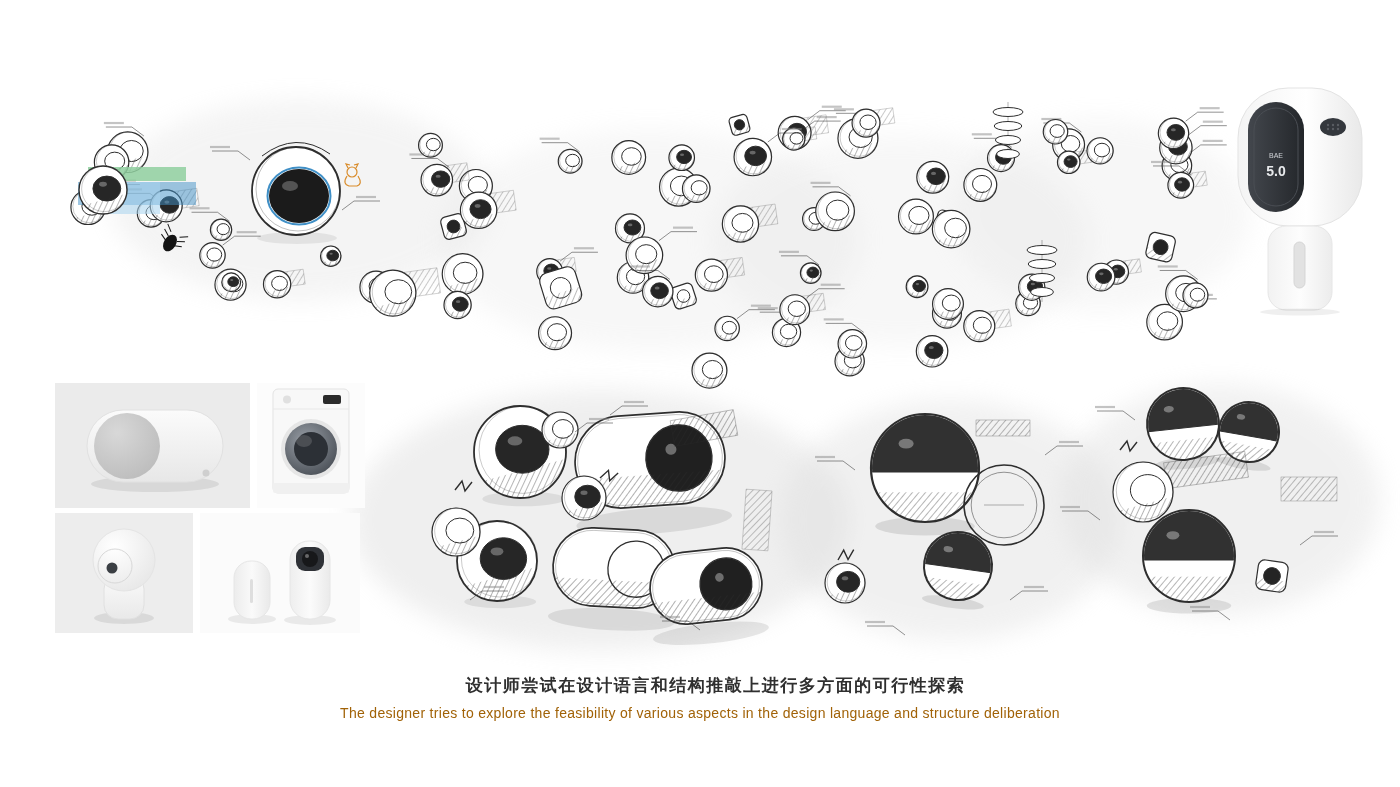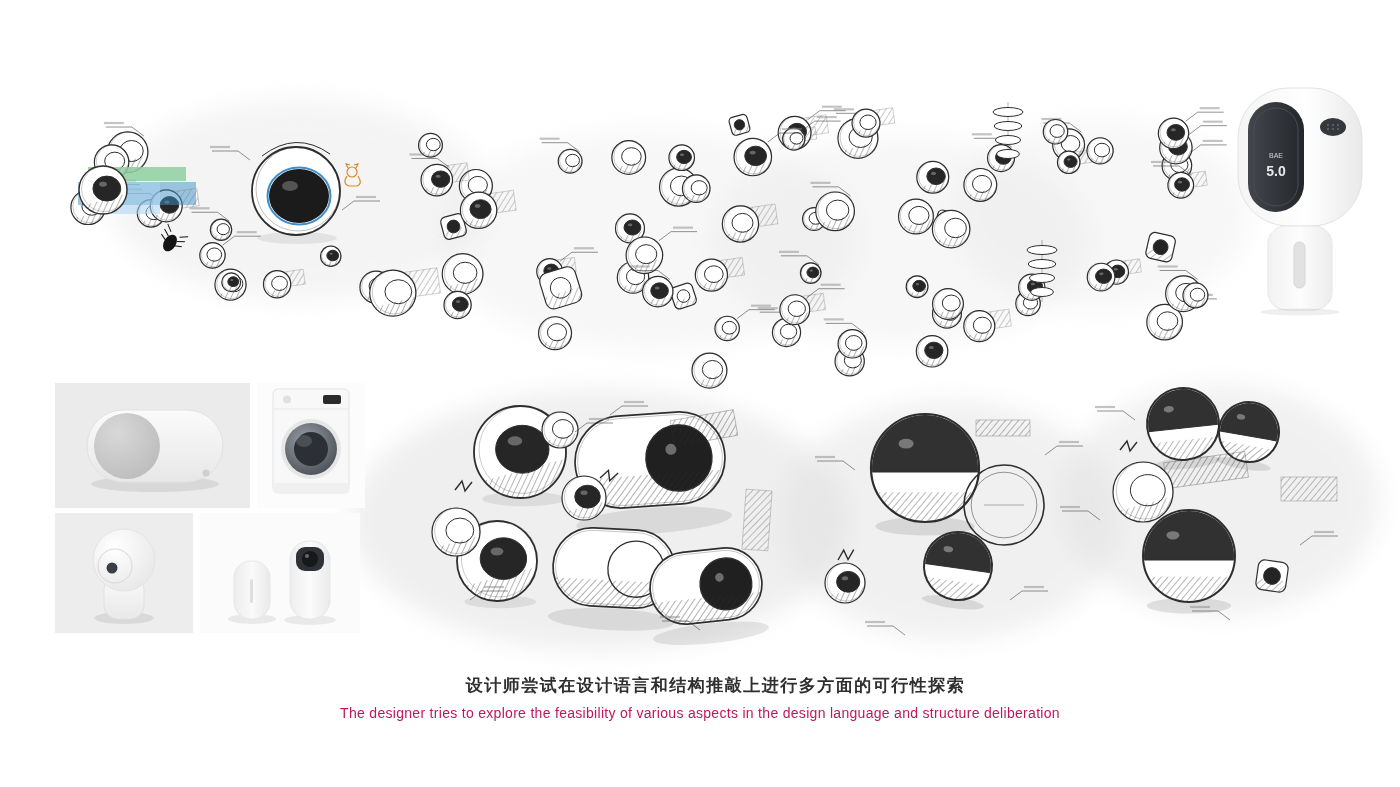--- a/index.html
+++ b/index.html
@@ -8,21 +8,21 @@
   #sketch-layer{position:absolute;left:0;top:0;width:1400px;height:787px;}
   .photo{position:absolute;overflow:hidden;}
   .photo svg{display:block;}
   .p1{left:55px;top:383px;width:195px;height:125px;}
   .p2{left:257px;top:383px;width:108px;height:125px;}
   .p3{left:55px;top:513px;width:138px;height:120px;}
   .p4{left:200px;top:513px;width:160px;height:120px;}
   .render{position:absolute;left:1232px;top:84px;width:136px;height:232px;}
   .captions{position:absolute;left:0;top:674px;width:100%;text-align:center;}
   .cap-zh{font-size:17px;font-weight:700;color:#2f2f2f;letter-spacing:1.5px;padding-left:31px;}
-  .cap-en{margin-top:8px;font-size:14px;color:#be185d;letter-spacing:0.3px;}
+  .cap-en{margin-top:8px;font-size:14px;color:#a16207;letter-spacing:0.3px;}
 </style>
 </head>
 <body>
 
 <div class="page">
 
   <svg id="sketch-layer" viewBox="0 0 1400 787">
     <defs>
       <pattern id="hatch" width="5" height="5" patternUnits="userSpaceOnUse" patternTransform="rotate(40)">
         <line x1="0" y1="0" x2="0" y2="5" stroke="#2e2e2e" stroke-width="1"></line>

